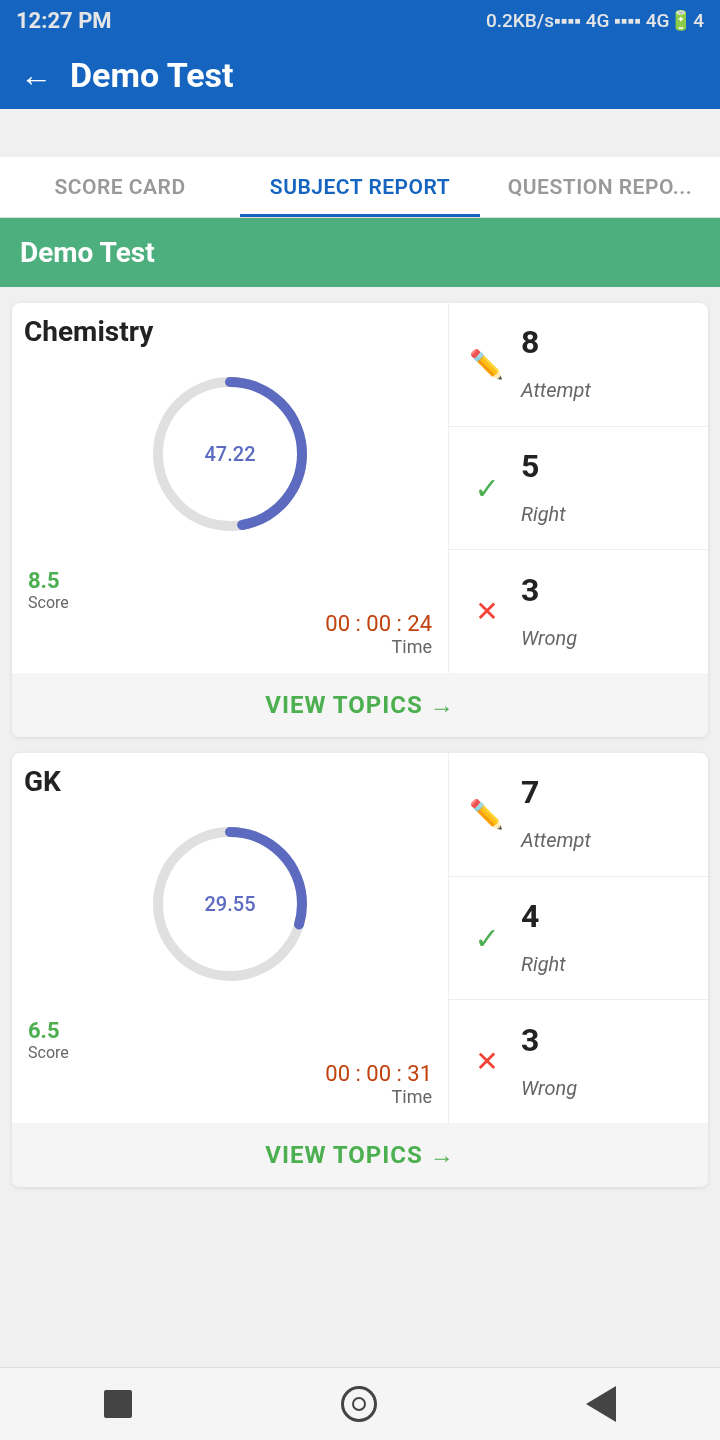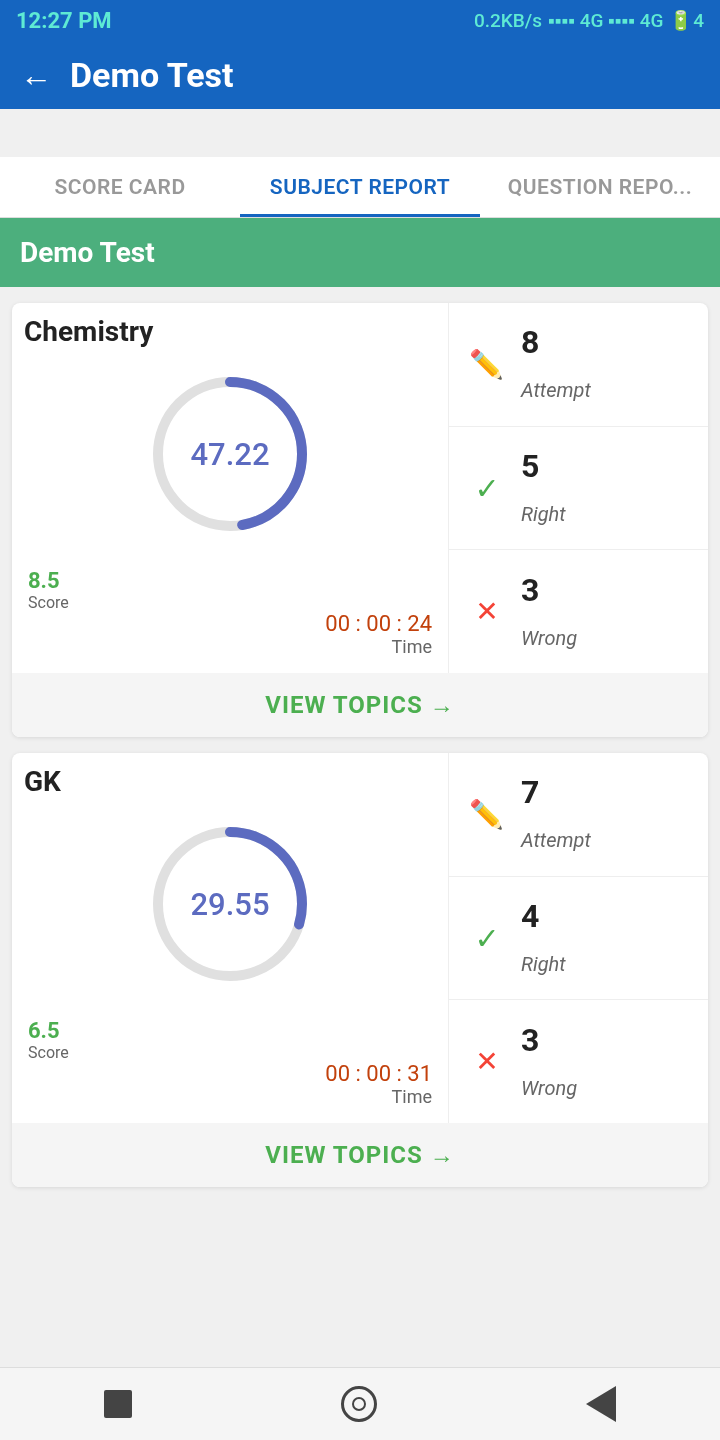--- a/index.html
+++ b/index.html
@@ -2,30 +2,30 @@
 <html><head>
   <meta charset="utf-8">
   <meta name="viewport" content="width=720px">
   <style>
     * { margin: 0; padding: 0; box-sizing: border-box; }
     body { font-family: 'Roboto', Arial, sans-serif; background: #f0f0f0; width: 720px; min-height: 1440px; }
 
     
     .status-bar {
       background: #1565C0;
-      color: #5eead4;
+      color: #e5e5e5;
       font-size: 22px;
       font-weight: 500;
       padding: 8px 16px;
       display: flex;
       justify-content: space-between;
       align-items: center;
     }
     .status-left { font-weight: 700; }
-    .status-right { display: flex; align-items: center; gap: 6px; font-size: 19px; }
+    .status-right { display: flex; align-items: center; font-size: 19px; }
 
     
     .app-bar {
       background: #1565C0;
       color: white;
       display: flex;
       align-items: center;
       padding: 14px 20px;
       gap: 18px;
     }
@@ -125,21 +125,21 @@
       height: 180px;
     }
     .donut-container svg {
       transform: rotate(-90deg);
     }
     .donut-label {
       position: absolute;
       top: 50%;
       left: 50%;
       transform: translate(-50%, -50%);
-      font-size: 31px;
+      font-size: 20px;
       font-weight: 500;
       color: #5C6BC0;
     }
 
     .card-bottom-stats {
       display: flex;
       justify-content: space-between;
       padding: 8px 4px 4px;
     }
     .stat-score {

